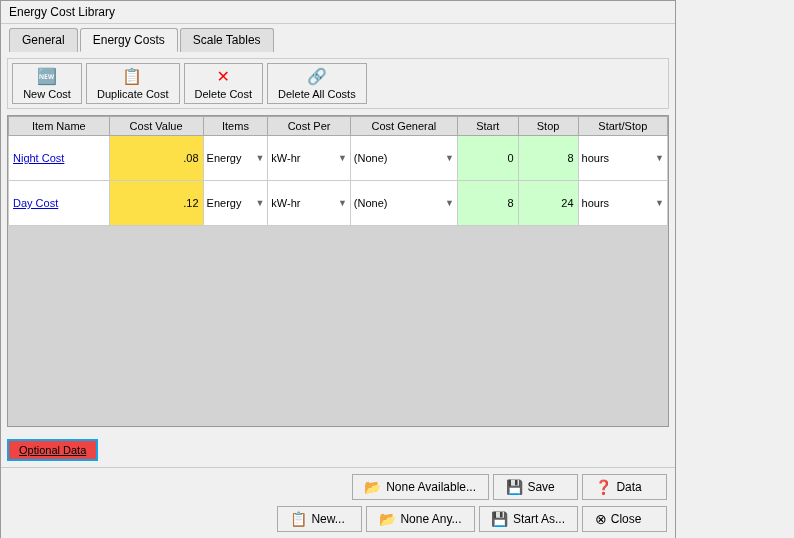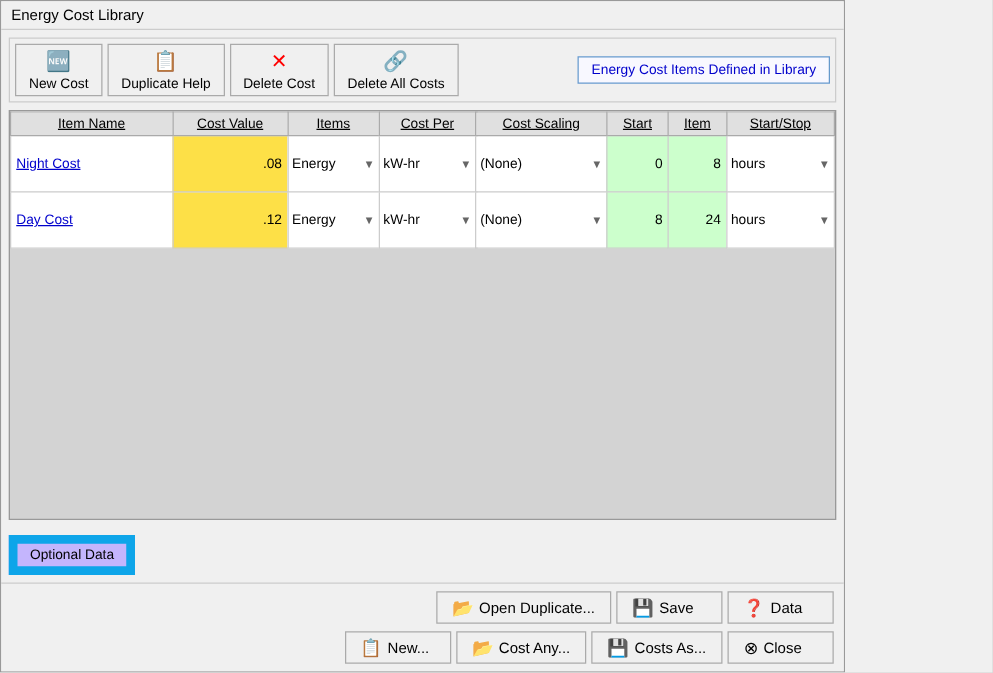--- a/index.html
+++ b/index.html
@@ -92,26 +92,25 @@
       overflow: auto;
     }
     .grid-table {
       width: 100%;
       border-collapse: collapse;
       background: white;
     }
     .grid-table th {
       background: #e0e0e0;
       border: 1px solid #aaa;
-      padding: 3px 5px;
+      padding: 3px 15px;
       font-weight: normal;
       font-size: 11px;
       text-align: center;
       white-space: nowrap;
-      text-decoration: underline;
     }
     .grid-table td {
       border: 1px solid #ccc;
       padding: 16px 4px;
       font-size: 11px;
       white-space: nowrap;
     }
     .grid-table td.item-name {
       color: #0000cc;
       text-decoration: underline;
@@ -131,26 +130,27 @@
       background: #ccffcc !important;
       text-align: right;
     }
     .grid-rest {
       background: #d3d3d3;
       height: 200px;
     }
     .optional-data-btn {
       margin-top: 6px;
       padding: 3px 10px;
-      border: 7px solid #0ea5e9;
-      background: #c4b5fd;
+      border: 2px solid #0ea5e9;
+      background: #ef4444;
       color: #000;
       font-size: 11px;
       cursor: pointer;
       display: inline-block;
+      text-decoration: underline;
     }
     .bottom-toolbar {
       display: flex;
       justify-content: flex-end;
       padding: 6px 8px;
       gap: 4px;
       border-top: 1px solid #ccc;
       background: #f0f0f0;
     }
     .bottom-btn {
@@ -184,56 +184,64 @@
     }
   </style>
 </head>
 <body>
 
 <div class="window">
   <div class="title-bar">
     <span>Energy Cost Library</span>
   </div>
 
+  <div class="tab-bar">
+    <div class="tab">
+      <span>General</span>
+    </div>
+    <div class="tab active">
+      <span>Energy Costs</span>
+    </div>
+    <div class="tab">
+      <span>Scale Tables</span>
+    </div>
+  </div>
 
   <div class="main-content">
 
     <div class="toolbar">
       <button class="toolbar-btn">
         <span class="btn-icon">🆕</span>
         <span>New Cost</span>
       </button>
       <button class="toolbar-btn">
         <span class="btn-icon">📋</span>
-        <span>Duplicate Help</span>
+        <span>Duplicate Cost</span>
       </button>
       <button class="toolbar-btn">
         <span class="btn-icon" style="color:red;">✕</span>
         <span>Delete Cost</span>
       </button>
       <button class="toolbar-btn">
         <span class="btn-icon">🔗</span>
         <span>Delete All Costs</span>
       </button>
-      <div class="library-info">
-        <span>Energy Cost Items Defined in Library</span>
-      </div>
     </div>
 
     <div class="grid-container">
       <table class="grid-table">
         <thead>
           <tr>
             <th><span>Item Name</span></th>
             <th><span>Cost Value</span></th>
             <th colspan="2"><span>Items</span></th>
             <th colspan="2"><span>Cost Per</span></th>
-            <th colspan="2"><span>Cost Scaling</span></th>
+            <th colspan="2"><span>Cost General</span></th>
             <th><span>Start</span></th>
-            <th><span>Item</span></th>
+            <th><span>Stop</span></th>
             <th colspan="2"><span>Start/Stop</span></th>
           </tr>
         </thead>
         <tbody>
 
           <tr>
             <td class="item-name">
               <span>Night Cost</span>
             </td>
             <td class="number">
@@ -317,43 +325,43 @@
     <div style="margin-top: 6px;">
       <button class="optional-data-btn">
         <span>Optional Data</span>
       </button>
     </div>
   </div>
 
   <div class="bottom-toolbar">
     <button class="bottom-btn">
       <span class="btn-icon">📂</span>
-      <span>Open Duplicate...</span>
+      <span>None Available...</span>
     </button>
     <button class="bottom-btn">
       <span class="btn-icon">💾</span>
       <span>Save</span>
     </button>
     <button class="bottom-btn">
       <span class="btn-icon">❓</span>
       <span>Data</span>
     </button>
   </div>
 
   <div class="bottom-row">
     <button class="bottom-btn">
       <span class="btn-icon">📋</span>
       <span>New...</span>
     </button>
     <button class="bottom-btn">
       <span class="btn-icon">📂</span>
-      <span>Cost Any...</span>
+      <span>None Any...</span>
     </button>
     <button class="bottom-btn">
       <span class="btn-icon">💾</span>
-      <span>Costs As...</span>
+      <span>Start As...</span>
     </button>
     <button class="bottom-btn">
       <span class="btn-icon">⊗</span>
       <span>Close</span>
     </button>
   </div>
 </div>
 
 </body></html>

